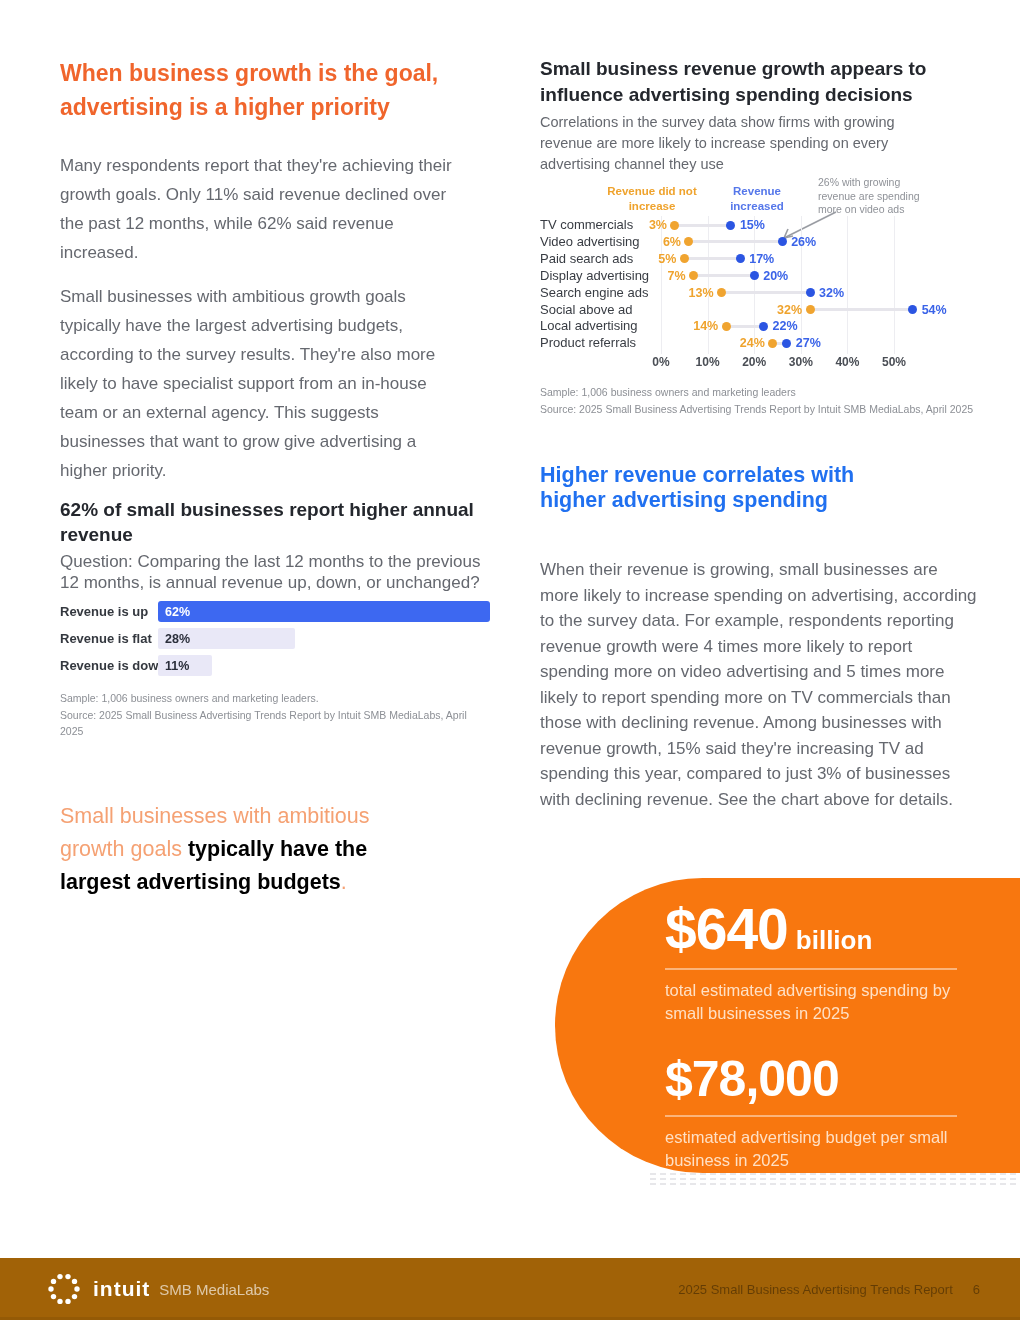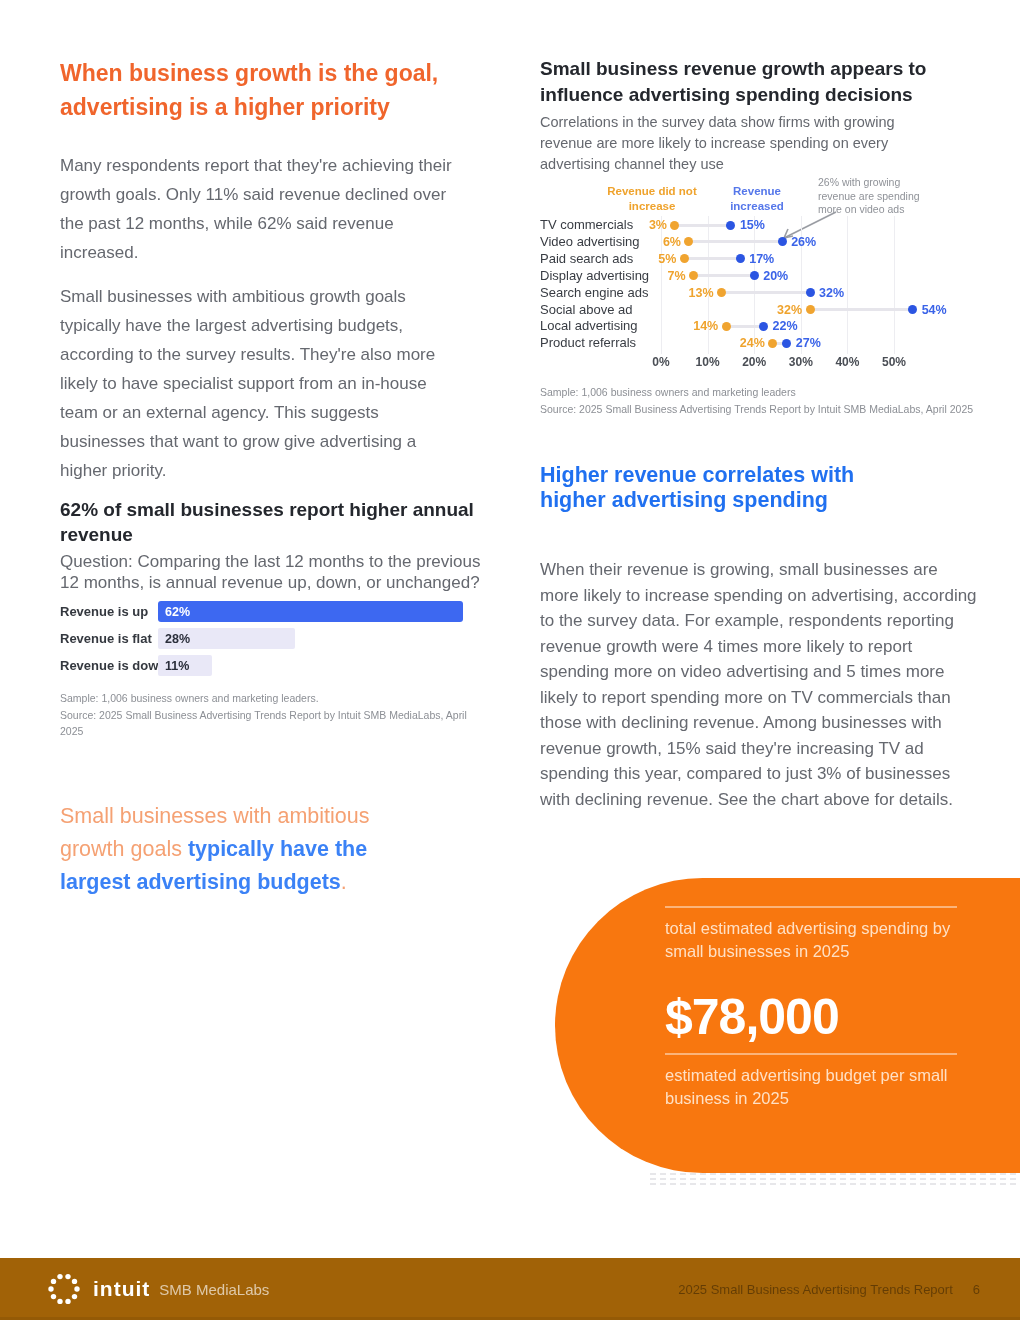--- a/index.html
+++ b/index.html
@@ -26,21 +26,21 @@
   .bar-primary{background:#3D68F1;border-radius:3px;}
   .bval{padding-left:7px;font-size:12.5px;font-weight:bold;color:#2B2F3B;}
   .bar-primary .bval{color:#ffffff;}
 
   .fineprint{font-size:10.5px;line-height:16px;color:#8C8F95;}
   .sample-left{left:60px;top:690px;width:420px;}
   .source-left{left:60px;top:707px;width:430px;}
 
   .pullquote{left:60px;top:800px;width:342px;font-size:21.5px;line-height:33px;
     color:#F5A173;font-weight:normal;}
-  .pullquote b{color:#3b82f6;}
+  .pullquote b{color:#000000;}
 
   
   .chart-heading{left:540px;top:56px;width:432px;font-size:19px;line-height:26px;
     font-weight:bold;color:#24272D;}
   .chart-sub{left:540px;top:112px;width:392px;font-size:14.5px;line-height:21px;color:#65686F;}
 
   #dot-plot{left:540px;top:182px;width:440px;height:204px;}
   .legend{position:absolute;top:2px;font-size:11.5px;line-height:15px;text-align:center;font-weight:bold;}
   .legend-o{left:56px;width:112px;color:#EFA32D;}
   .legend-b{left:172px;width:90px;color:#5577EA;}
@@ -105,21 +105,21 @@
 <div class="abs main-heading">When business growth is the goal, advertising is a higher priority</div>
 <p class="abs body-para para1">Many respondents report that they're achieving their growth goals. Only 11% said revenue declined over the past 12 months, while 62% said revenue increased.</p>
 <p class="abs body-para para2">Small businesses with ambitious growth goals typically have the largest advertising budgets, according to the survey results. They're also more likely to have specialist support from an in-house team or an external agency. This suggests businesses that want to grow give advertising a higher priority.</p>
 
 <div class="abs bar-title">62% of small businesses report higher annual revenue</div>
 <div class="abs bar-question">Question: Comparing the last 12 months to the previous 12 months, is annual revenue up, down, or unchanged?</div>
 
 <div class="abs" id="bar-chart">
     <div class="brow" style="top: 0px;">
       <div class="blab">Revenue is up</div>
-      <div class="bar bar-primary" style="width: 305px;">
+      <div class="bar bar-primary" style="width: 332px;">
         <span class="bval">62%</span>
       </div>
     </div>
     <div class="brow" style="top: 27px;">
       <div class="blab">Revenue is flat</div>
       <div class="bar" style="width: 137.2px;">
         <span class="bval">28%</span>
       </div>
     </div>
     <div class="brow" style="top: 54px;">
@@ -210,20 +210,24 @@
   </div>
 
 <div class="abs fineprint sample-right">Sample: 1,006 business owners and marketing leaders</div>
 <div class="abs fineprint source-right">Source: 2025 Small Business Advertising Trends Report by Intuit SMB MediaLabs, April 2025</div>
 
 <div class="abs blue-heading">Higher revenue correlates with higher advertising spending</div>
 <p class="abs right-para">When their revenue is growing, small businesses are more likely to increase spending on advertising, according to the survey data. For example, respondents reporting revenue growth were 4 times more likely to report spending more on video advertising and 5 times more likely to report spending more on TV commercials than those with declining revenue. Among businesses with revenue growth, 15% said they're increasing TV ad spending this year, compared to just 3% of businesses with declining revenue. See the chart above for details.</p>
 
 <div class="abs stat-blob">
   <div class="stat-inner">
+    <div class="stat-row">
+      <span class="stat-big">$640</span>
+      <span class="stat-unit">billion</span>
+    </div>
     <div class="stat-rule"></div>
     <p class="stat-desc">total estimated advertising spending by small businesses in 2025</p>
     <div class="stat-big2">$78,000</div>
     <div class="stat-rule"></div>
     <p class="stat-desc">estimated advertising budget per small business in 2025</p>
   </div>
 </div>
 
 <div class="abs dotted-band"></div>
 

